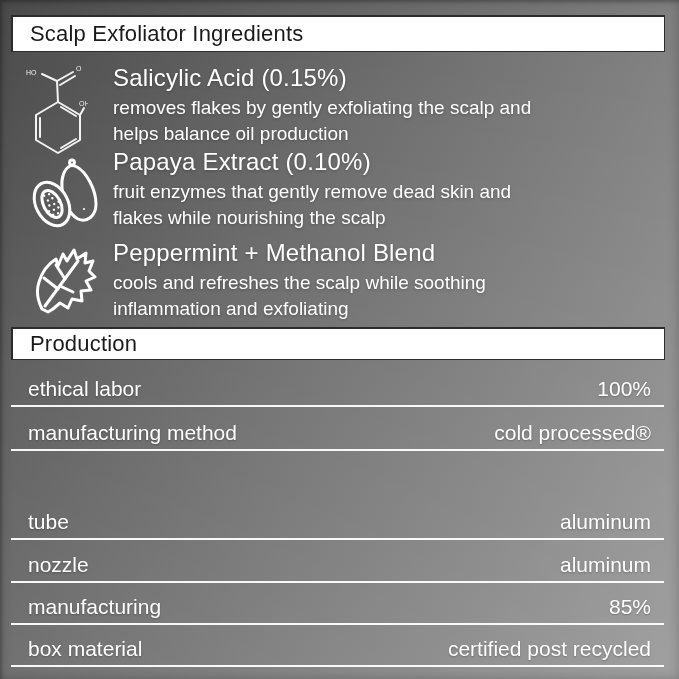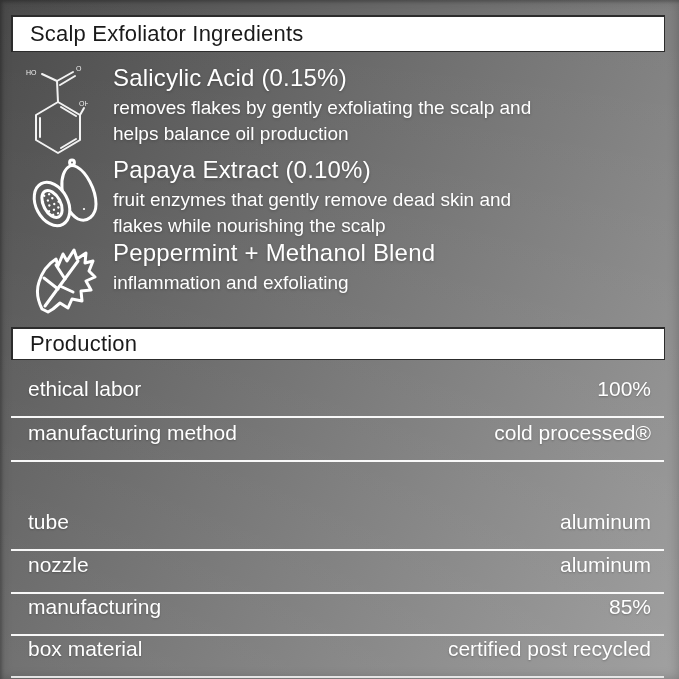--- a/index.html
+++ b/index.html
@@ -20,31 +20,31 @@
     box-sizing:border-box;display:flex;align-items:center;
     padding-left:17px;font-size:22px;color:#1a1a1a;letter-spacing:.2px;
   }
   .bar1{top:15px;height:37px}
   .bar2{top:327px;height:33px}
   .bar3{top:458px;height:39px}
 
   .ing{position:absolute;left:113px;color:#ffffff;text-shadow:0 1px 3px rgba(0,0,0,.25);}
   .ing .t{font-size:24px;line-height:28px;letter-spacing:.2px;}
   .ing .d{font-size:19px;line-height:26px;margin-top:3px;white-space:nowrap;}
-  .i1{top:64px}.i2{top:156px}.i3{top:239px}
+  .i1{top:64px}.i2{top:148px}.i3{top:239px}
 
   .icon{position:absolute;}
   .icon-molecule{left:24px;top:62px;width:64px;height:100px;}
   .icon-papaya{left:28px;top:158px;width:82px;height:74px;}
   .icon-leaf{left:33px;top:246px;width:64px;height:68px;}
 
   .row{
     position:absolute;left:11px;width:653px;box-sizing:border-box;
     display:flex;justify-content:space-between;align-items:flex-start;
-    padding:0 13px 16px 17px;border-bottom:2px solid rgba(255,255,255,.95);
+    padding:0 13px 5px 17px;border-bottom:2px solid rgba(255,255,255,.95);
     font-size:21px;line-height:23px;color:#ffffff;
     text-shadow:0 1px 2px rgba(0,0,0,.25);
   }
   .pr1{top:377px}.pr2{top:421px}
   .pk1{top:510px}.pk2{top:553px}.pk3{top:595px}.pk4{top:637px}
 
   svg{display:block}
   svg text{font-family:"Liberation Sans",sans-serif;}
 </style>
 </head>
@@ -123,20 +123,21 @@
       <line x1="12" y1="60" x2="45" y2="15"></line>
       <line x1="25" y1="43" x2="11" y2="32"></line>
       <line x1="32" y1="33" x2="23" y2="19"></line>
       <line x1="27" y1="40" x2="40" y2="46"></line>
     </g>
   </svg>
 
   <div class="ing i3">
     <div class="t">Peppermint + Methanol Blend</div>
     <div class="d">
+      <div>cools and refreshes the scalp while soothing</div>
       <div>inflammation and exfoliating</div>
     </div>
   </div>
 
   <div class="bar bar2">
     <span>Production</span>
   </div>
 
   <div class="row pr1">
     <span>ethical labor</span>

